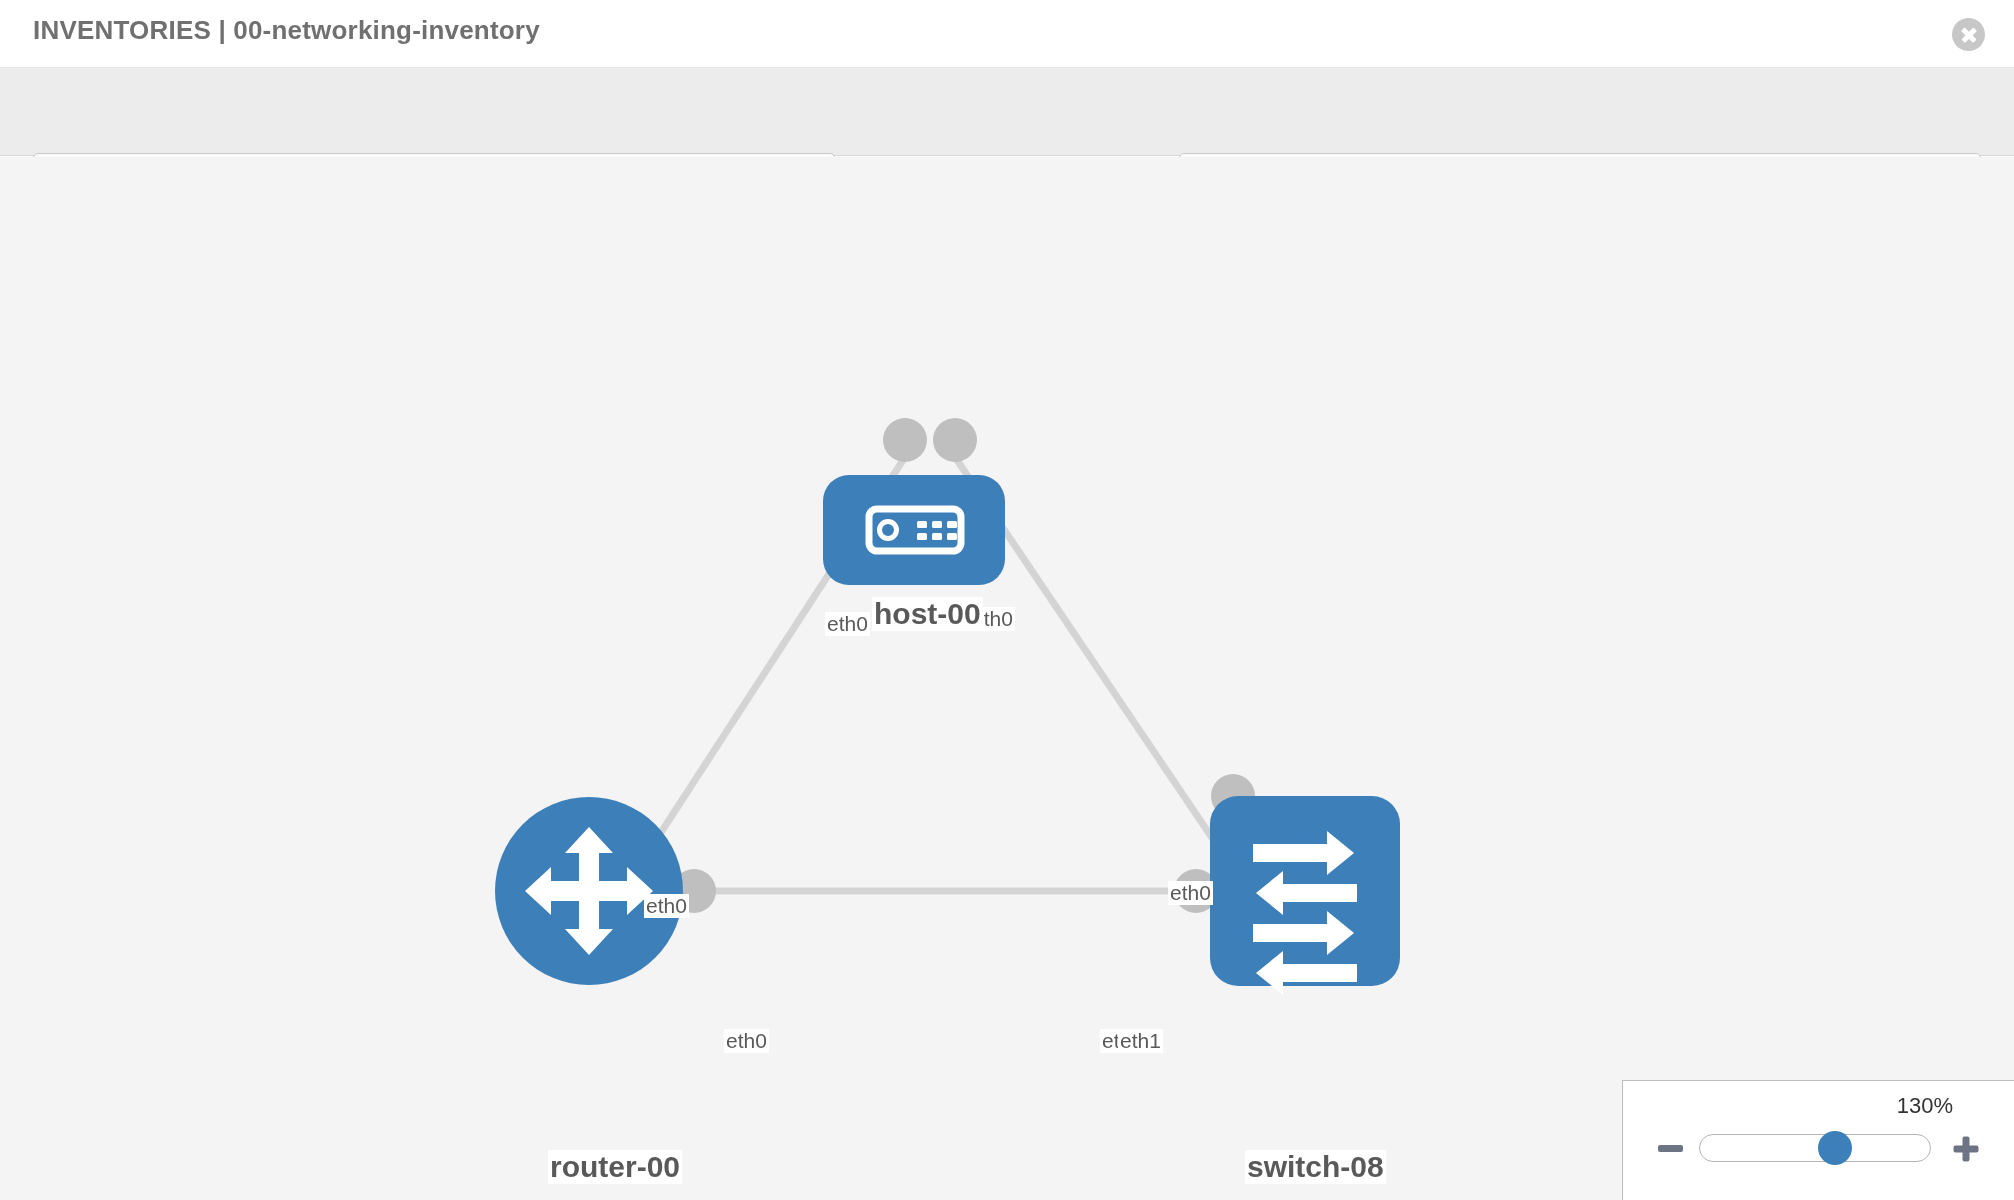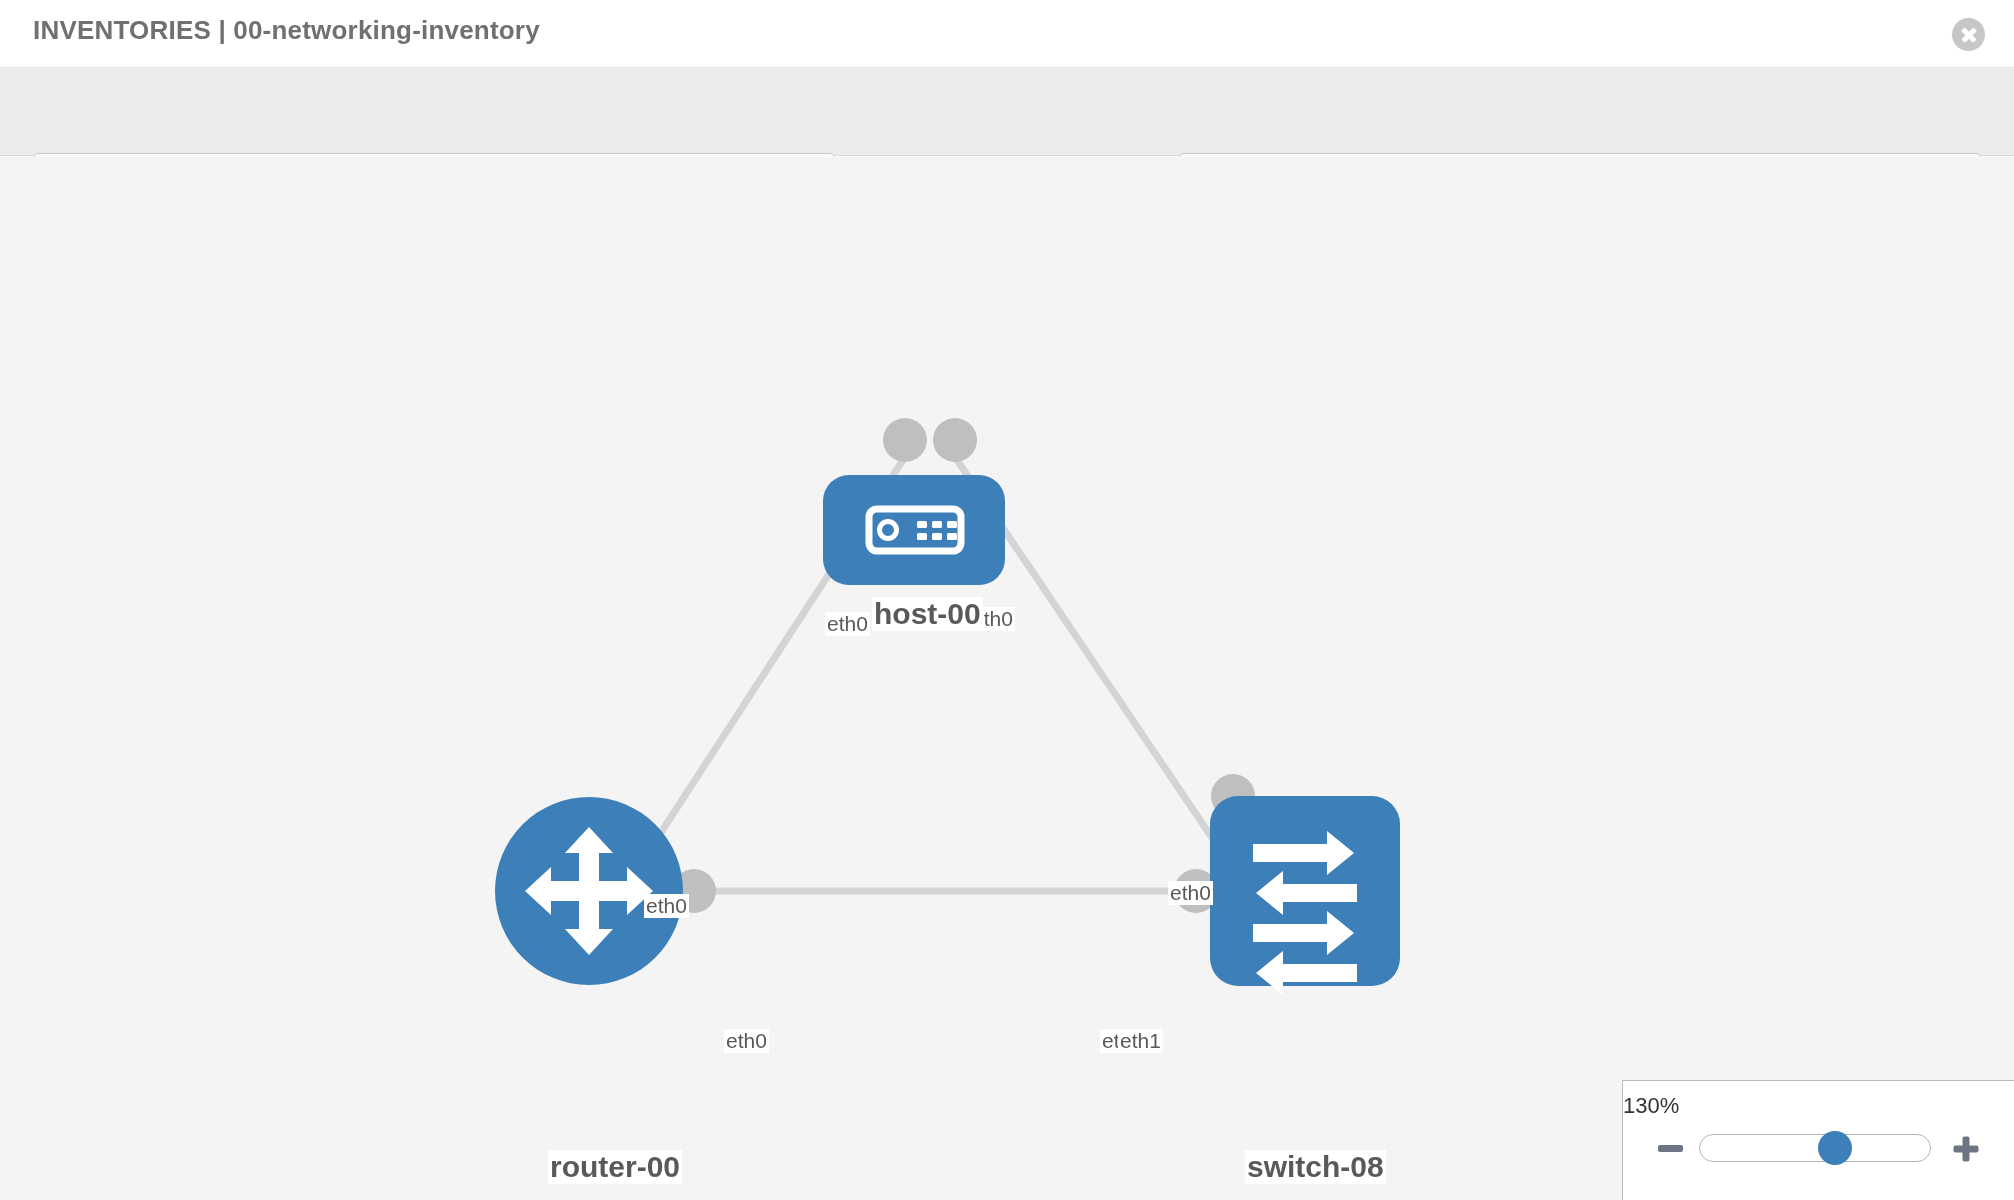--- a/index.html
+++ b/index.html
@@ -141,21 +141,21 @@
     width: 392px; height: 120px;
     background: #ffffff;
     border: 1px solid #bdbdbd;
     border-right: none;
     border-bottom: none;
   }
   .zoom-pct {
     position: absolute;
     left: 0; top: 12px;
     width: 330px;
-    text-align: left;
+    text-align: right;
     font-size: 22px;
     color: #333333;
   }
   .zoom-minus {
     position: absolute;
     left: 35px; top: 64px;
     width: 25px; height: 7px;
     background: #6d7483;
     border-radius: 2px;
     cursor: pointer;

